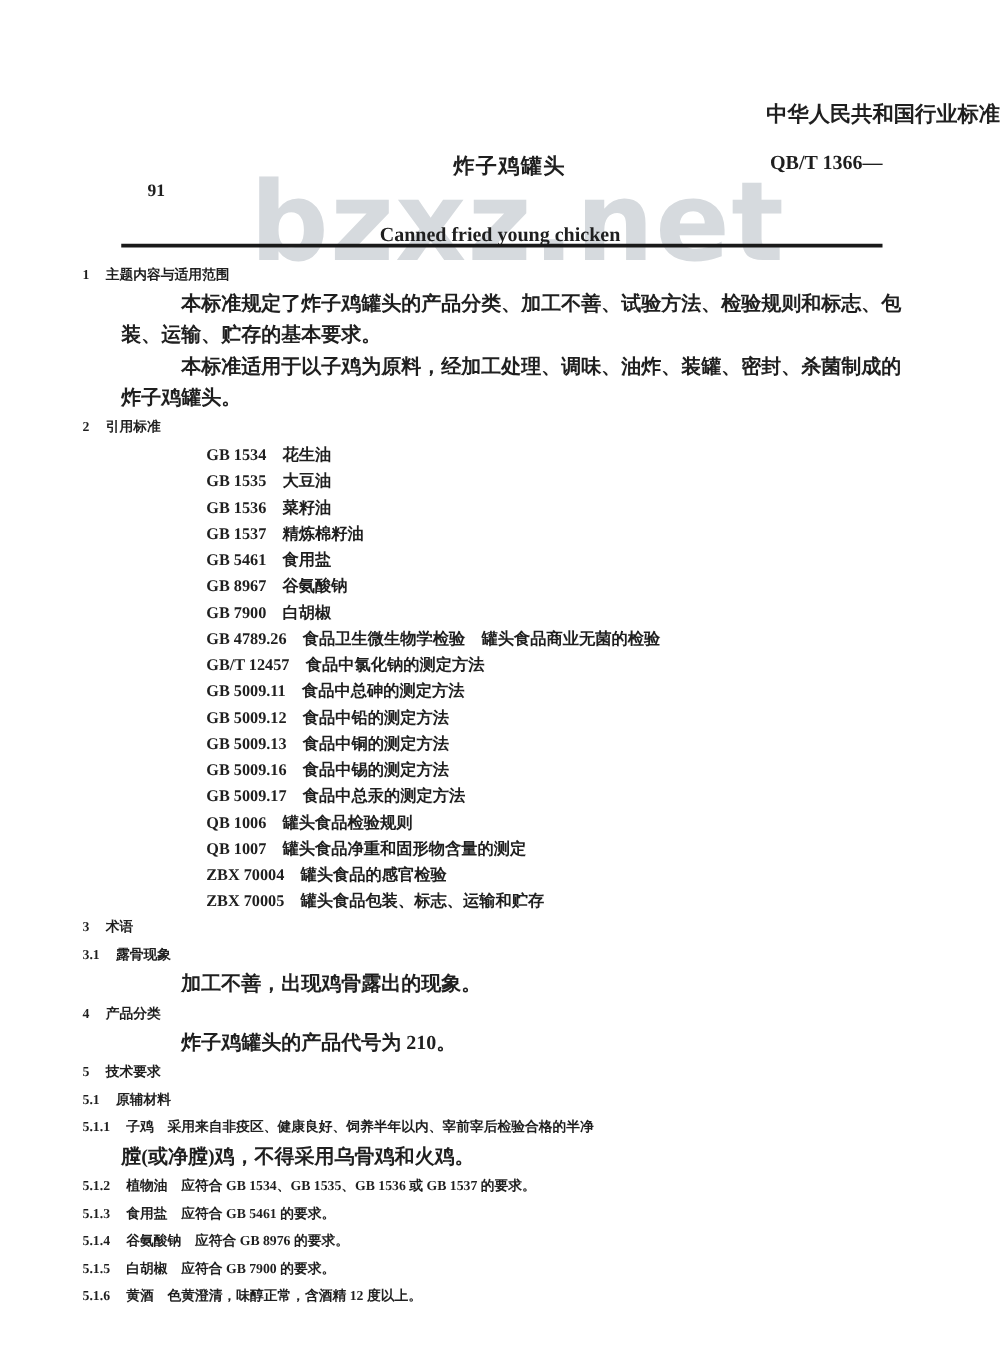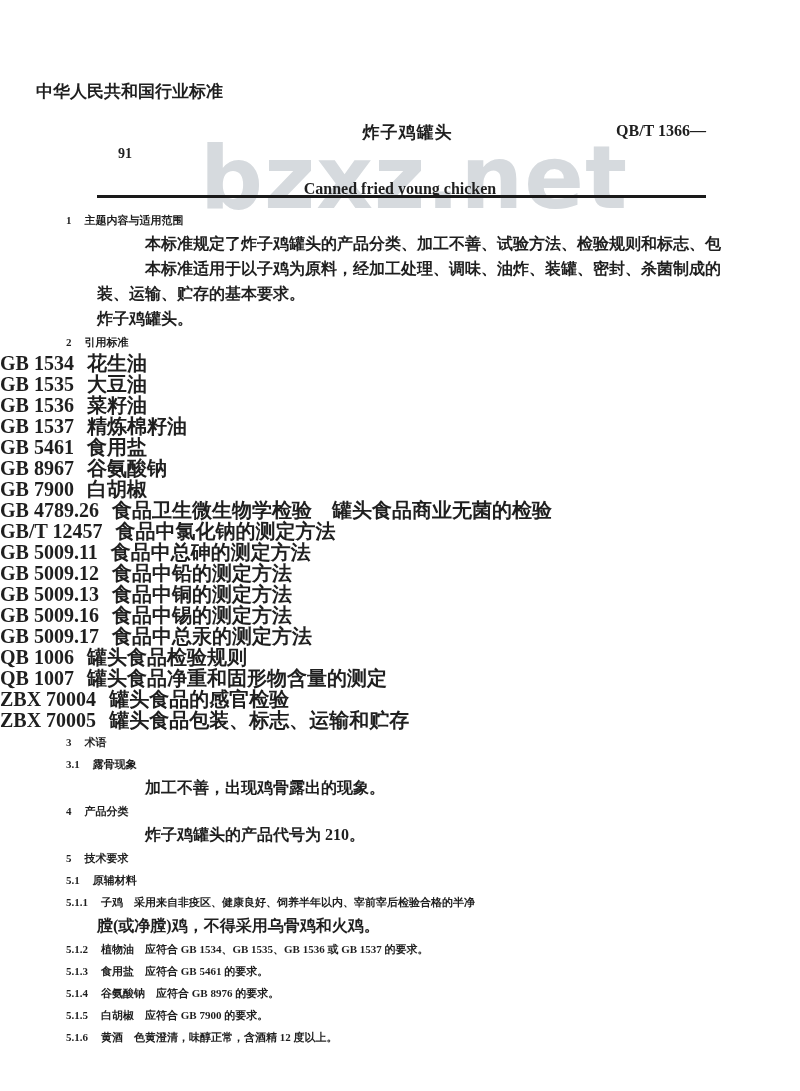--- a/index.html
+++ b/index.html
@@ -21,61 +21,61 @@
     z-index: 0;
     font-family: "DejaVu Sans", sans-serif;
     font-weight: bold;
     font-size: 88px;
     line-height: 1;
     letter-spacing: 1px;
     color: #d6dade;
     user-select: none;
   }
   .hdr { position: absolute; z-index: 1; font-weight: bold; white-space: pre; }
-  .caption  { top: 80px;  left: 0; right: 0; text-align: left; font-size: 17px; padding-left: 36px; }
+  .caption  { top: 80px;  left: 0; right: 0; text-align: right; font-size: 17px; padding-left: 36px; }
   .title-zh { top: 121px; left: 0; right: 0; text-align: center; font-size: 17px; letter-spacing: 1px; margin-left: 15px; }
   .code     { top: 122px; right: 94px; font-size: 16px; }
   .year     { top: 146px; left: 118px; font-size: 14px; }
   .title-en { top: 180px; left: 0; right: 0; text-align: center; font-size: 16px; }
   .rule {
     position: absolute; z-index: 1;
     top: 195px; left: 97px; width: 609px; height: 3px;
     background: #1a1a1a;
   }
   .doc-body {
     position: absolute; z-index: 1;
     top: 209px; left: 0; right: 0;
     font-weight: bold;
   }
   .ln { white-space: pre; }
   .sec    { padding-left: 66px; font-size: 11px; line-height: 22px; }
   .pfirst { padding-left: 145px; font-size: 16px; line-height: 25px; }
   .pcont  { padding-left: 97px;  font-size: 16px; line-height: 25px; }
-  .ref    { font-size: 20px; line-height: 21px; }
+  .ref    { padding-left: 165px; font-size: 13px; line-height: 21px; }
   .num { margin-right: 13px; }
 </style>
 </head>
 <body>
 
 <div class="page">
   <div class="watermark">bzxz.net</div>
 
   <div class="hdr caption">中华人民共和国行业标准</div>
   <div class="hdr title-zh">炸子鸡罐头</div>
   <div class="hdr code">QB/T 1366—</div>
   <div class="hdr year">91</div>
   <div class="hdr title-en">Canned fried young chicken</div>
 
   <div class="rule"></div>
 
   <div class="doc-body" id="doc-body">
       <div class="ln sec"><span class="num">1</span><span class="txt">主题内容与适用范围</span></div>
       <div class="ln pfirst"><span class="txt">本标准规定了炸子鸡罐头的产品分类、加工不善、试验方法、检验规则和标志、包</span></div>
+      <div class="ln pcont"><span class="txt">装、运输、贮存的基本要求。</span></div>
       <div class="ln pfirst"><span class="txt">本标准适用于以子鸡为原料，经加工处理、调味、油炸、装罐、密封、杀菌制成的</span></div>
-      <div class="ln pcont"><span class="txt">装、运输、贮存的基本要求。</span></div>
       <div class="ln pcont"><span class="txt">炸子鸡罐头。</span></div>
       <div class="ln sec"><span class="num">2</span><span class="txt">引用标准</span></div>
       <div class="ln ref"><span class="num">GB 1534</span><span class="txt">花生油</span></div>
       <div class="ln ref"><span class="num">GB 1535</span><span class="txt">大豆油</span></div>
       <div class="ln ref"><span class="num">GB 1536</span><span class="txt">菜籽油</span></div>
       <div class="ln ref"><span class="num">GB 1537</span><span class="txt">精炼棉籽油</span></div>
       <div class="ln ref"><span class="num">GB 5461</span><span class="txt">食用盐</span></div>
       <div class="ln ref"><span class="num">GB 8967</span><span class="txt">谷氨酸钠</span></div>
       <div class="ln ref"><span class="num">GB 7900</span><span class="txt">白胡椒</span></div>
       <div class="ln ref"><span class="num">GB 4789.26</span><span class="txt">食品卫生微生物学检验　罐头食品商业无菌的检验</span></div>

